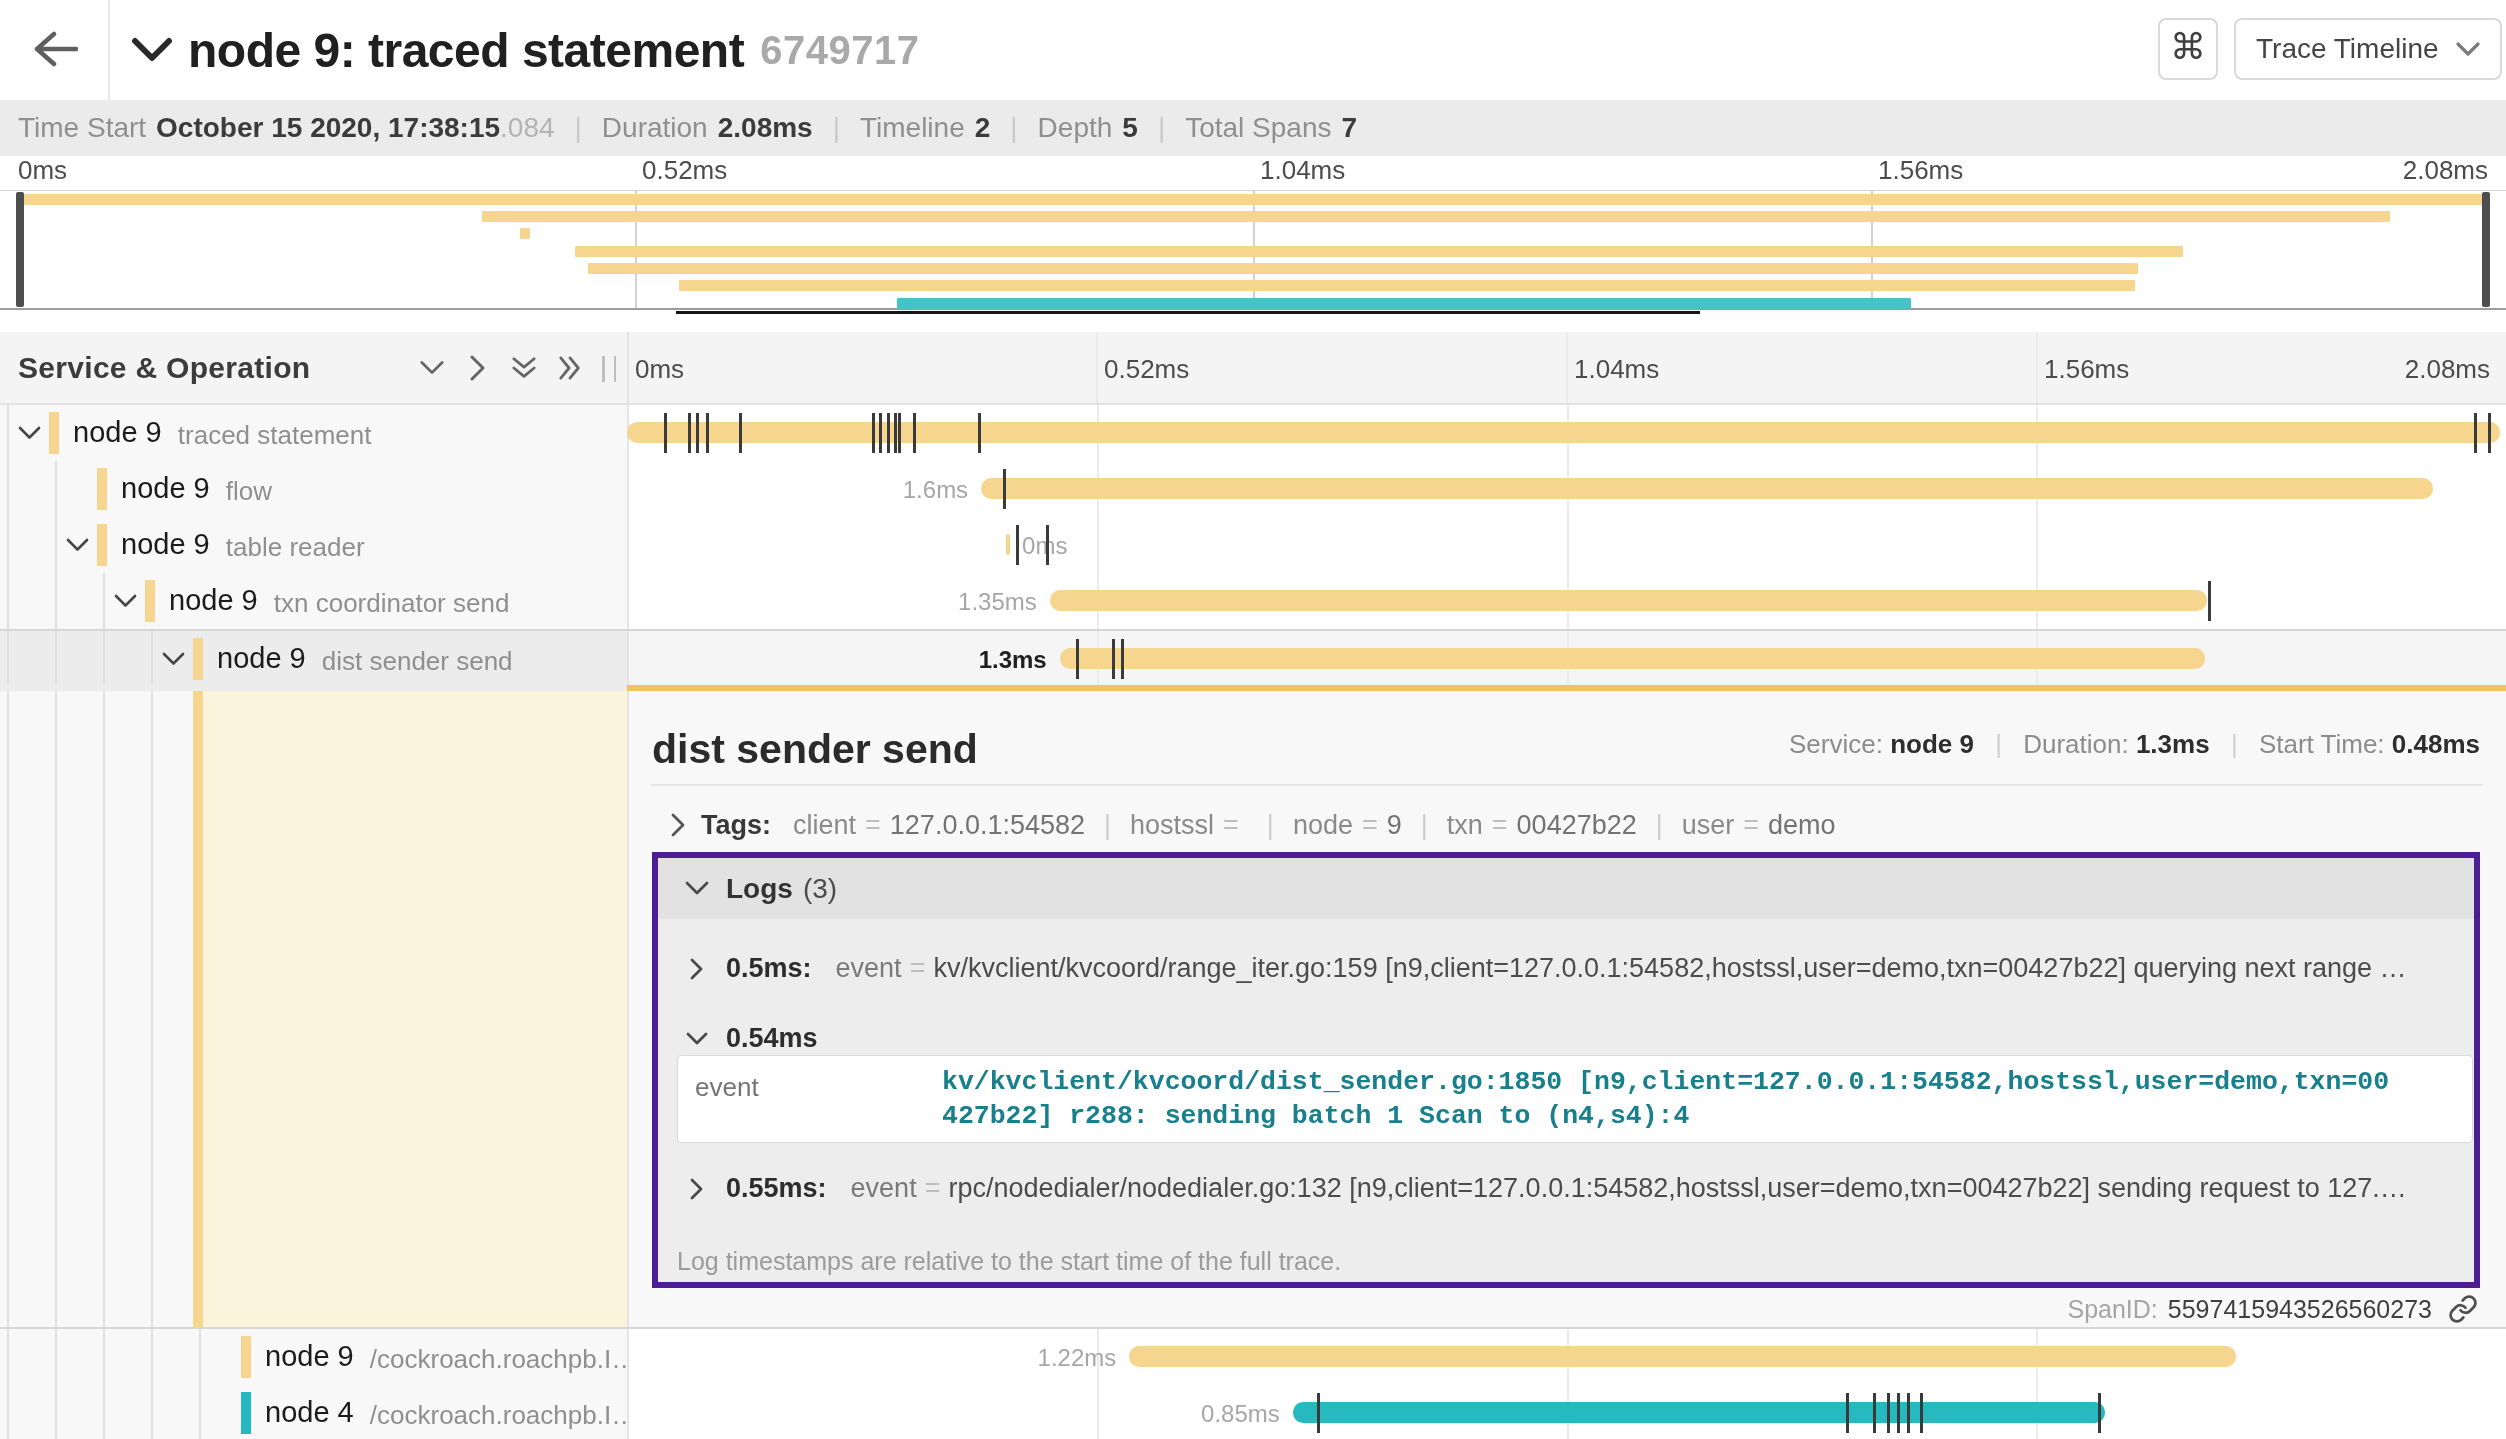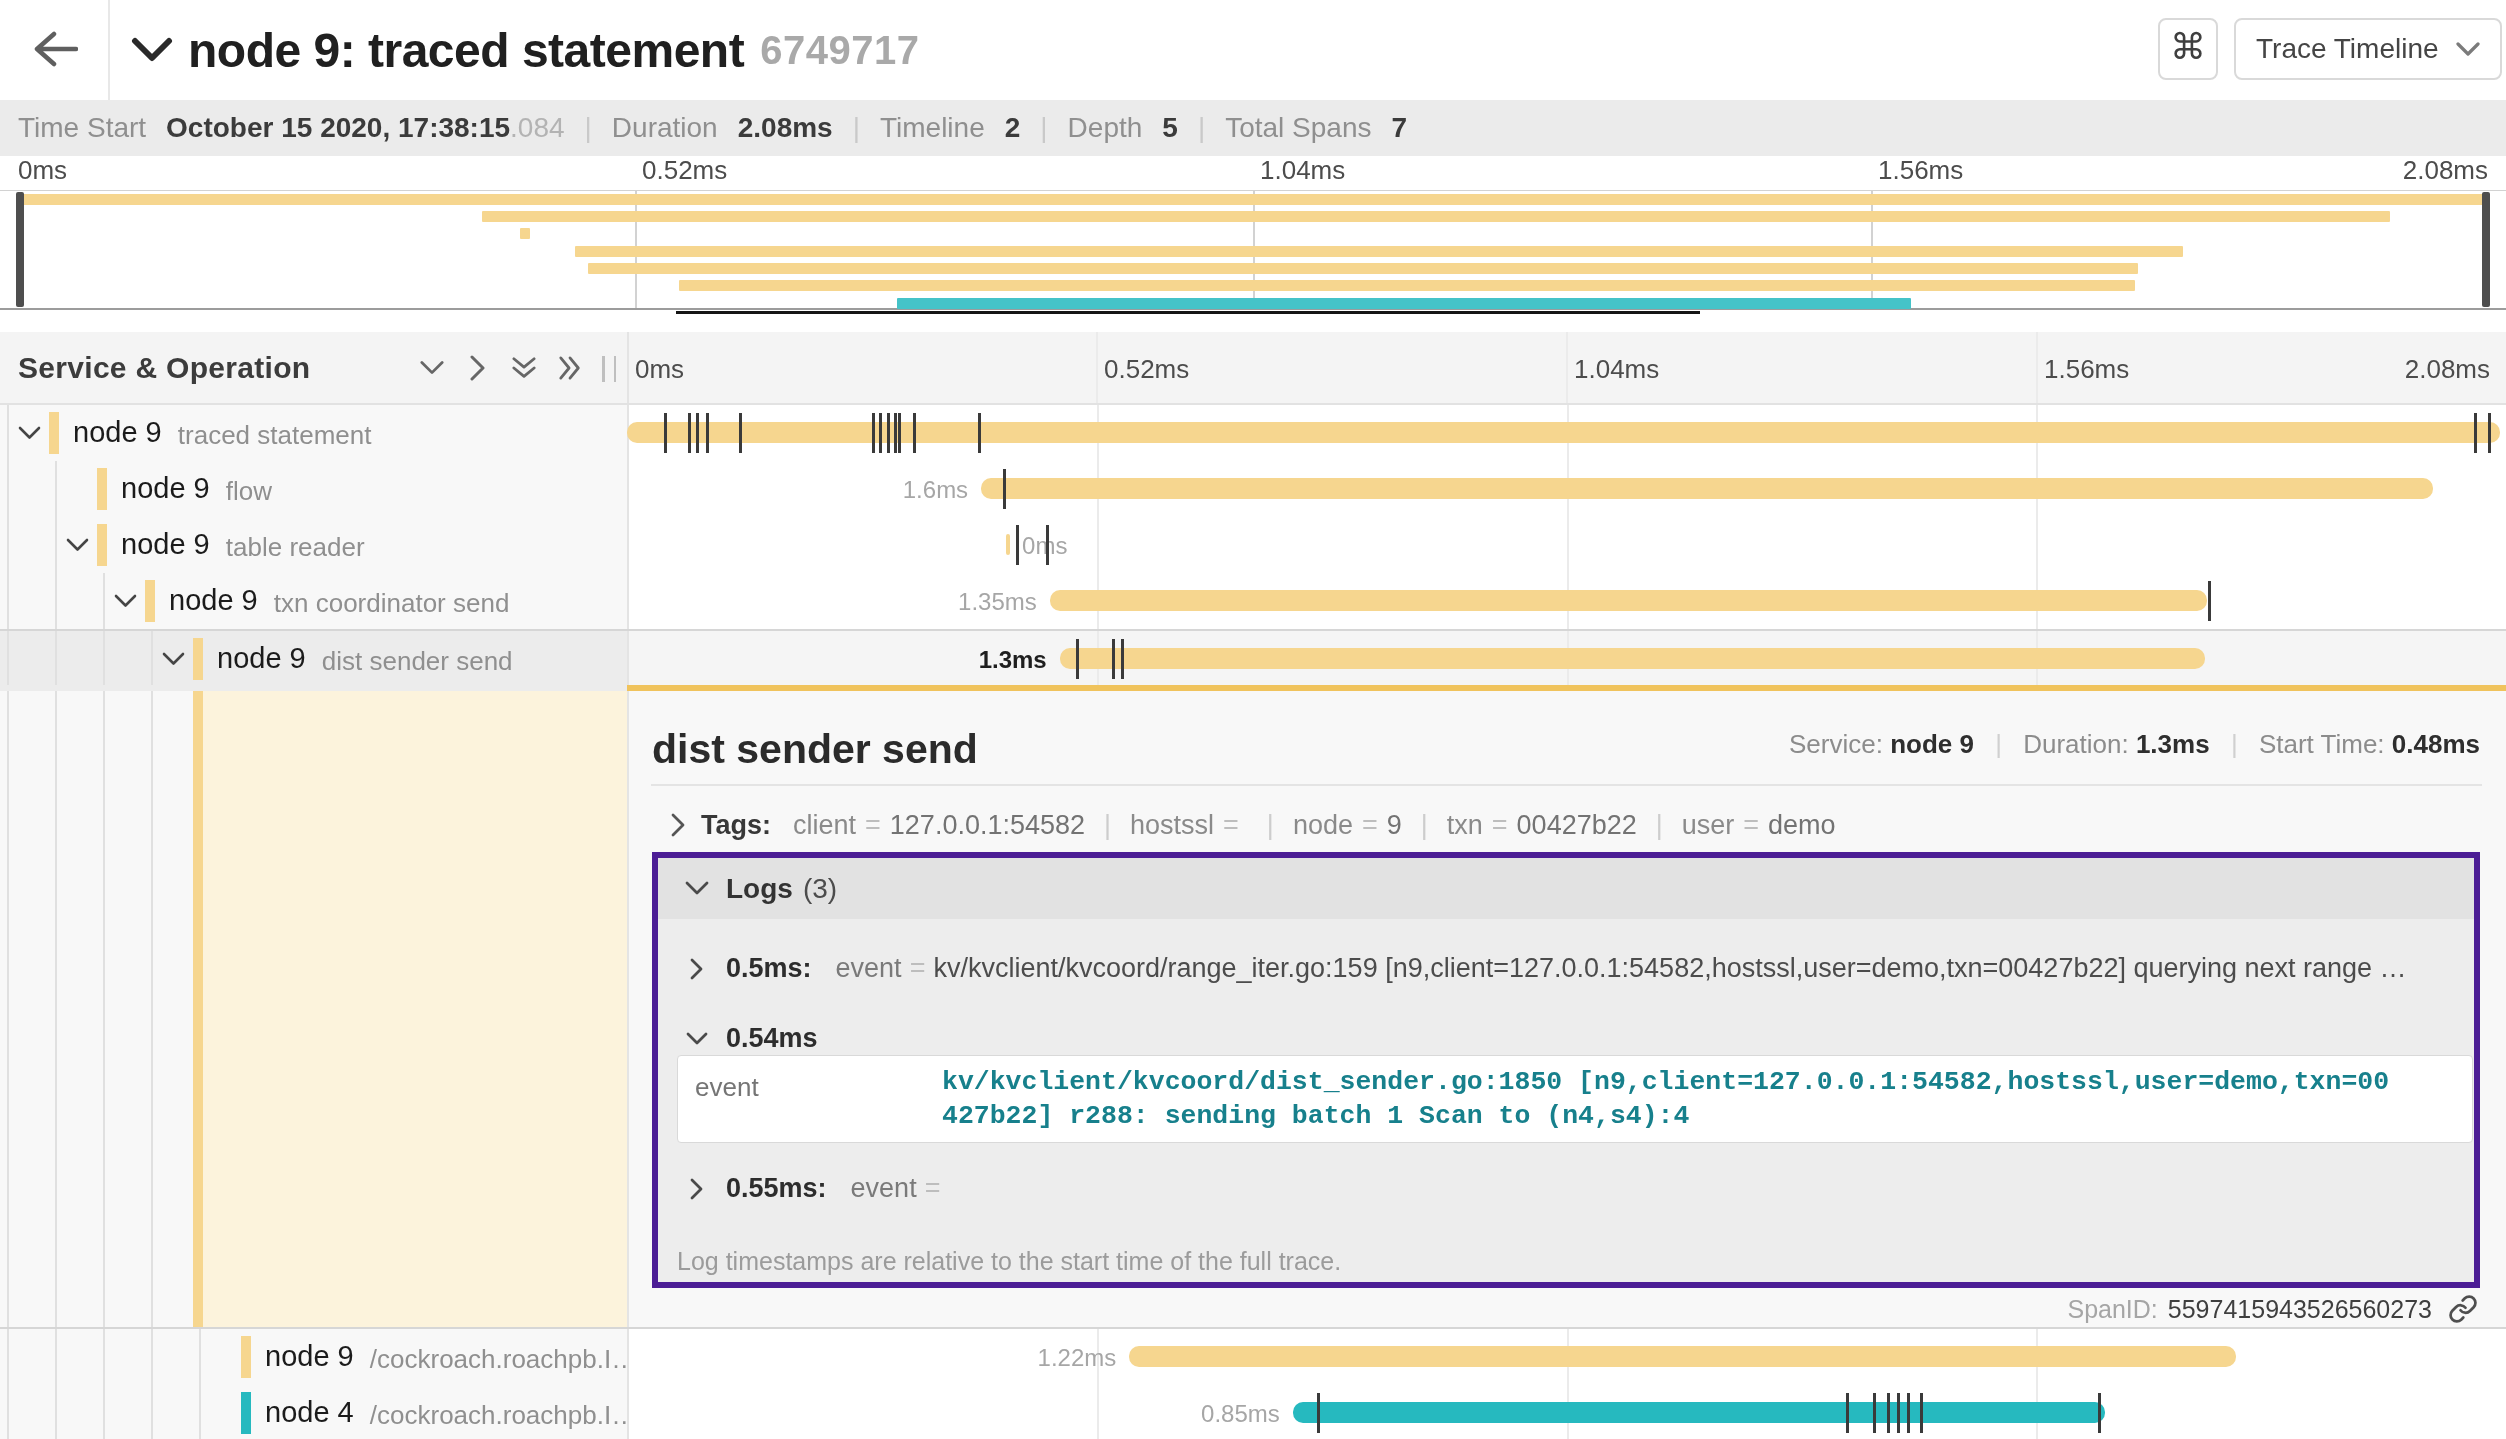--- a/index.html
+++ b/index.html
@@ -28,21 +28,21 @@
     background:#fff; display:flex; align-items:center; justify-content:center; cursor:pointer;
     font-family:"Liberation Sans",sans-serif; }
   .kbd-btn { left:2158px; width:60px; font-size:36px; color:#3f3f3f; padding-bottom:4px;}
   .view-btn { left:2234px; width:268px; font-size:28px; color:#454545; justify-content:flex-start; padding:0 20px; }
   .view-btn .vb-label { flex:1; text-align:left; }
 
   
   .summary { position:absolute; left:0; top:100px; width:2506px; height:56px; background:#ebebeb;
     display:flex; align-items:center; padding-left:18px; font-size:28px; white-space:nowrap; }
   .summary .lbl { color:#8f8f8f; }
-  .summary .val { color:#3b3b3b; font-weight:700; margin-left:20px; }
+  .summary .val { color:#3b3b3b; font-weight:700; margin-left:10px; }
   .summary .muted-val { color:#b3b3b3; font-weight:400; }
   .summary .sep { color:#c9c9c9; margin:0 20px; font-weight:400; }
 
   
   .minimap { position:absolute; left:0; top:156px; width:2506px; height:158px; background:#fff; }
   .mm-labels { position:absolute; left:0; top:0; width:2506px; height:34px; font-size:26px; color:#4c4c4c; }
   .mm-labels span { position:absolute; bottom:4px; }
   .mm-graph { position:absolute; left:0; top:34px; width:2506px; height:120px;
     border-top:1px solid #d2d2d2; border-bottom:2px solid #9c9c9c; background:#fff; }
   .mm-grid { position:absolute; top:0; width:2px; height:100%; background:#d2d2d2; }
@@ -474,20 +474,21 @@
 
       <div class="log-row" style="top:315px">
         <span class="lrchev">
           <svg width="14" height="22" viewBox="0 0 14 22">
               <path d="M2 2 L11 11 L2 20" stroke="#4a4a4a" stroke-width="2.8" fill="none" stroke-linecap="round" stroke-linejoin="round"></path>
             </svg>
         </span>
         <span class="ltime">0.55ms:</span>
         <span class="lkey">event</span>
         <span class="leq">=</span>
+        <span class="lval">rpc/nodedialer/nodedialer.go:132 [n9,client=127.0.0.1:54582,hostssl,user=demo,txn=00427b22] sending request to 127.…</span>
       </div>
 
       <div class="log-foot">Log timestamps are relative to the start time of the full trace.</div>
     </div>
 
     <div class="spanid-row">
       <span>SpanID:</span>
       <span class="sid">5597415943526560273</span>
       <span class="lnk">
         <svg width="30" height="30" viewBox="0 0 24 24" fill="none" stroke="#4f4f4f" stroke-width="2.2" stroke-linecap="round" stroke-linejoin="round">

